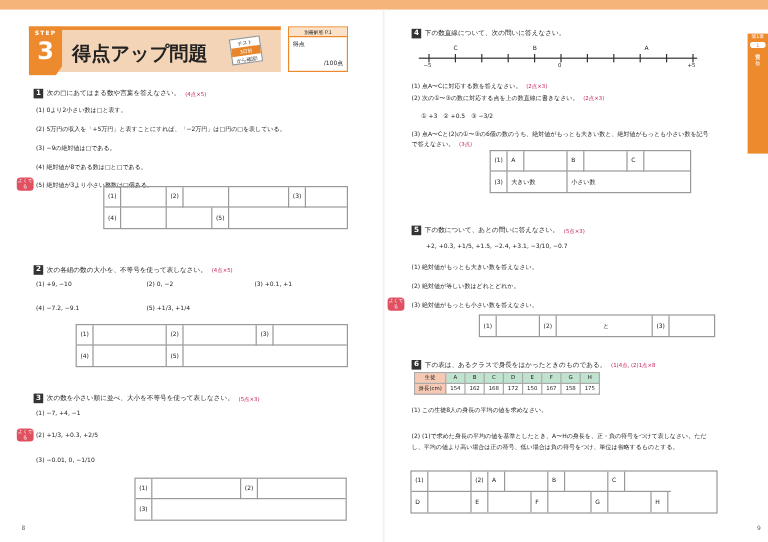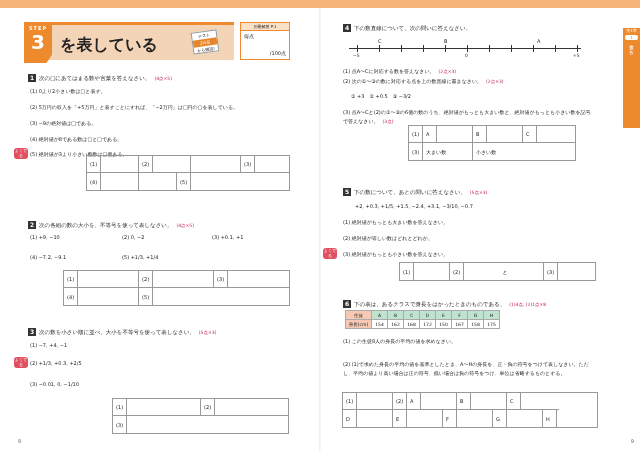--- a/index.html
+++ b/index.html
@@ -51,21 +51,21 @@
 
 <div class="topbar"></div>
 <div class="gutter"></div>
 
 <div class="page left">
   <div class="step-head">
     <div class="step-badge">
       <span class="s">STEP</span>
       <span class="n">3</span>
     </div>
-    <div class="step-title">を表している</div>
+    <div class="step-title">得点アップ問題</div>
     <div class="flag">
       <span>テスト</span>
       <span class="mid">3日前</span>
       <span>から確認!</span>
     </div>
   </div>
   <div class="score">
     <div class="ttl">別冊解答 P.1</div>
     <div class="lb">得点</div>
     <div class="tot">/100点</div>

